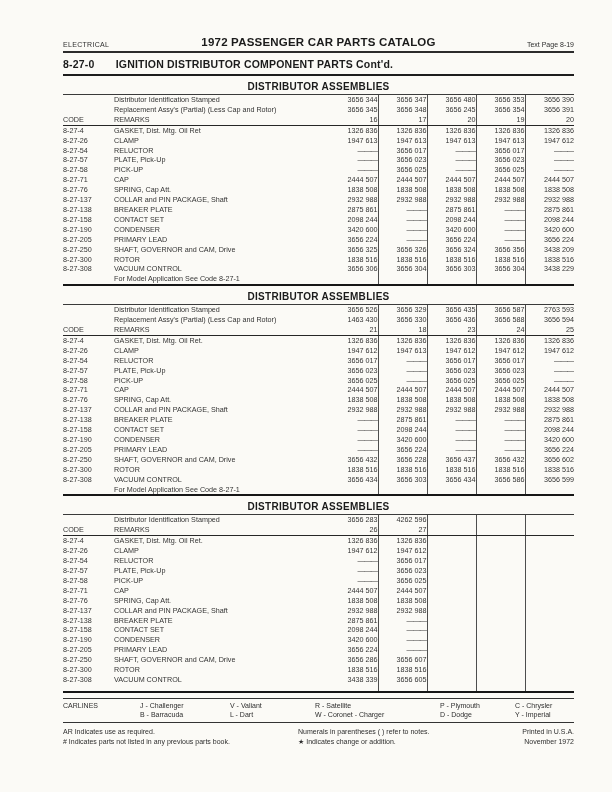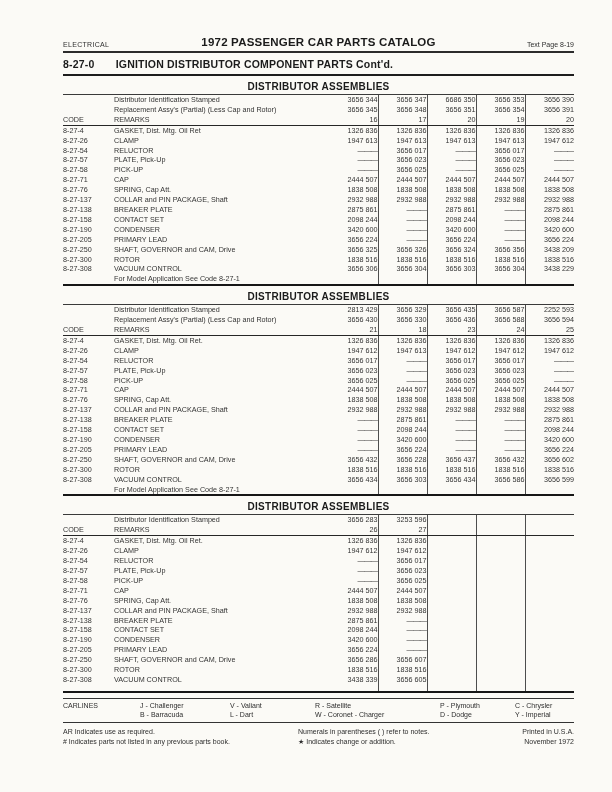--- a/index.html
+++ b/index.html
@@ -104,30 +104,30 @@
               <col class="c-num">
               <col class="c-num">
               <col class="c-num">
             </colgroup>
             <tbody>
               <tr class="toprow">
                 <td></td>
                 <td>Distributor Identification Stamped</td>
                 <td class="num">3656 344</td>
                 <td class="num nb">3656 347</td>
-                <td class="num nb">6686 350</td>
+                <td class="num nb">3656 480</td>
                 <td class="num nb">3656 353</td>
                 <td class="num nb">3656 390</td>
               </tr>
               <tr>
                 <td></td>
                 <td>Replacement Assy's (Partial) (Less Cap and Rotor)</td>
                 <td class="num">3656 345</td>
                 <td class="num nb">3656 348</td>
-                <td class="num nb">3656 351</td>
+                <td class="num nb">3656 245</td>
                 <td class="num nb">3656 354</td>
                 <td class="num nb">3656 391</td>
               </tr>
               <tr class="coderow">
                 <td>CODE</td>
                 <td>REMARKS</td>
                 <td class="num">16</td>
                 <td class="num nb">17</td>
                 <td class="num nb">20</td>
                 <td class="num nb">19</td>
@@ -289,30 +289,30 @@
               <col class="c-num">
               <col class="c-num">
               <col class="c-num">
               <col class="c-num">
               <col class="c-num">
             </colgroup>
             <tbody>
               <tr class="toprow">
                 <td></td>
                 <td>Distributor Identification Stamped</td>
-                <td class="num">2813 429</td>
+                <td class="num">3656 526</td>
                 <td class="num nb">3656 329</td>
                 <td class="num nb">3656 435</td>
                 <td class="num nb">3656 587</td>
-                <td class="num nb">2252 593</td>
+                <td class="num nb">2763 593</td>
               </tr>
               <tr>
                 <td></td>
                 <td>Replacement Assy's (Partial) (Less Cap and Rotor)</td>
-                <td class="num">3656 430</td>
+                <td class="num">1463 430</td>
                 <td class="num nb">3656 330</td>
                 <td class="num nb">3656 436</td>
                 <td class="num nb">3656 588</td>
                 <td class="num nb">3656 594</td>
               </tr>
               <tr class="coderow">
                 <td>CODE</td>
                 <td>REMARKS</td>
                 <td class="num">21</td>
                 <td class="num nb">18</td>
@@ -477,21 +477,21 @@
               <col class="c-num">
               <col class="c-num">
               <col class="c-num">
               <col class="c-num">
             </colgroup>
             <tbody>
               <tr class="toprow">
                 <td></td>
                 <td>Distributor Identification Stamped</td>
                 <td class="num">3656 283</td>
-                <td class="num nb">3253 596</td>
+                <td class="num nb">4262 596</td>
                 <td class="num nb"></td>
                 <td class="num nb"></td>
                 <td class="num nb"></td>
               </tr>
               <tr class="coderow">
                 <td>CODE</td>
                 <td>REMARKS</td>
                 <td class="num">26</td>
                 <td class="num nb">27</td>
                 <td class="num nb"></td>

